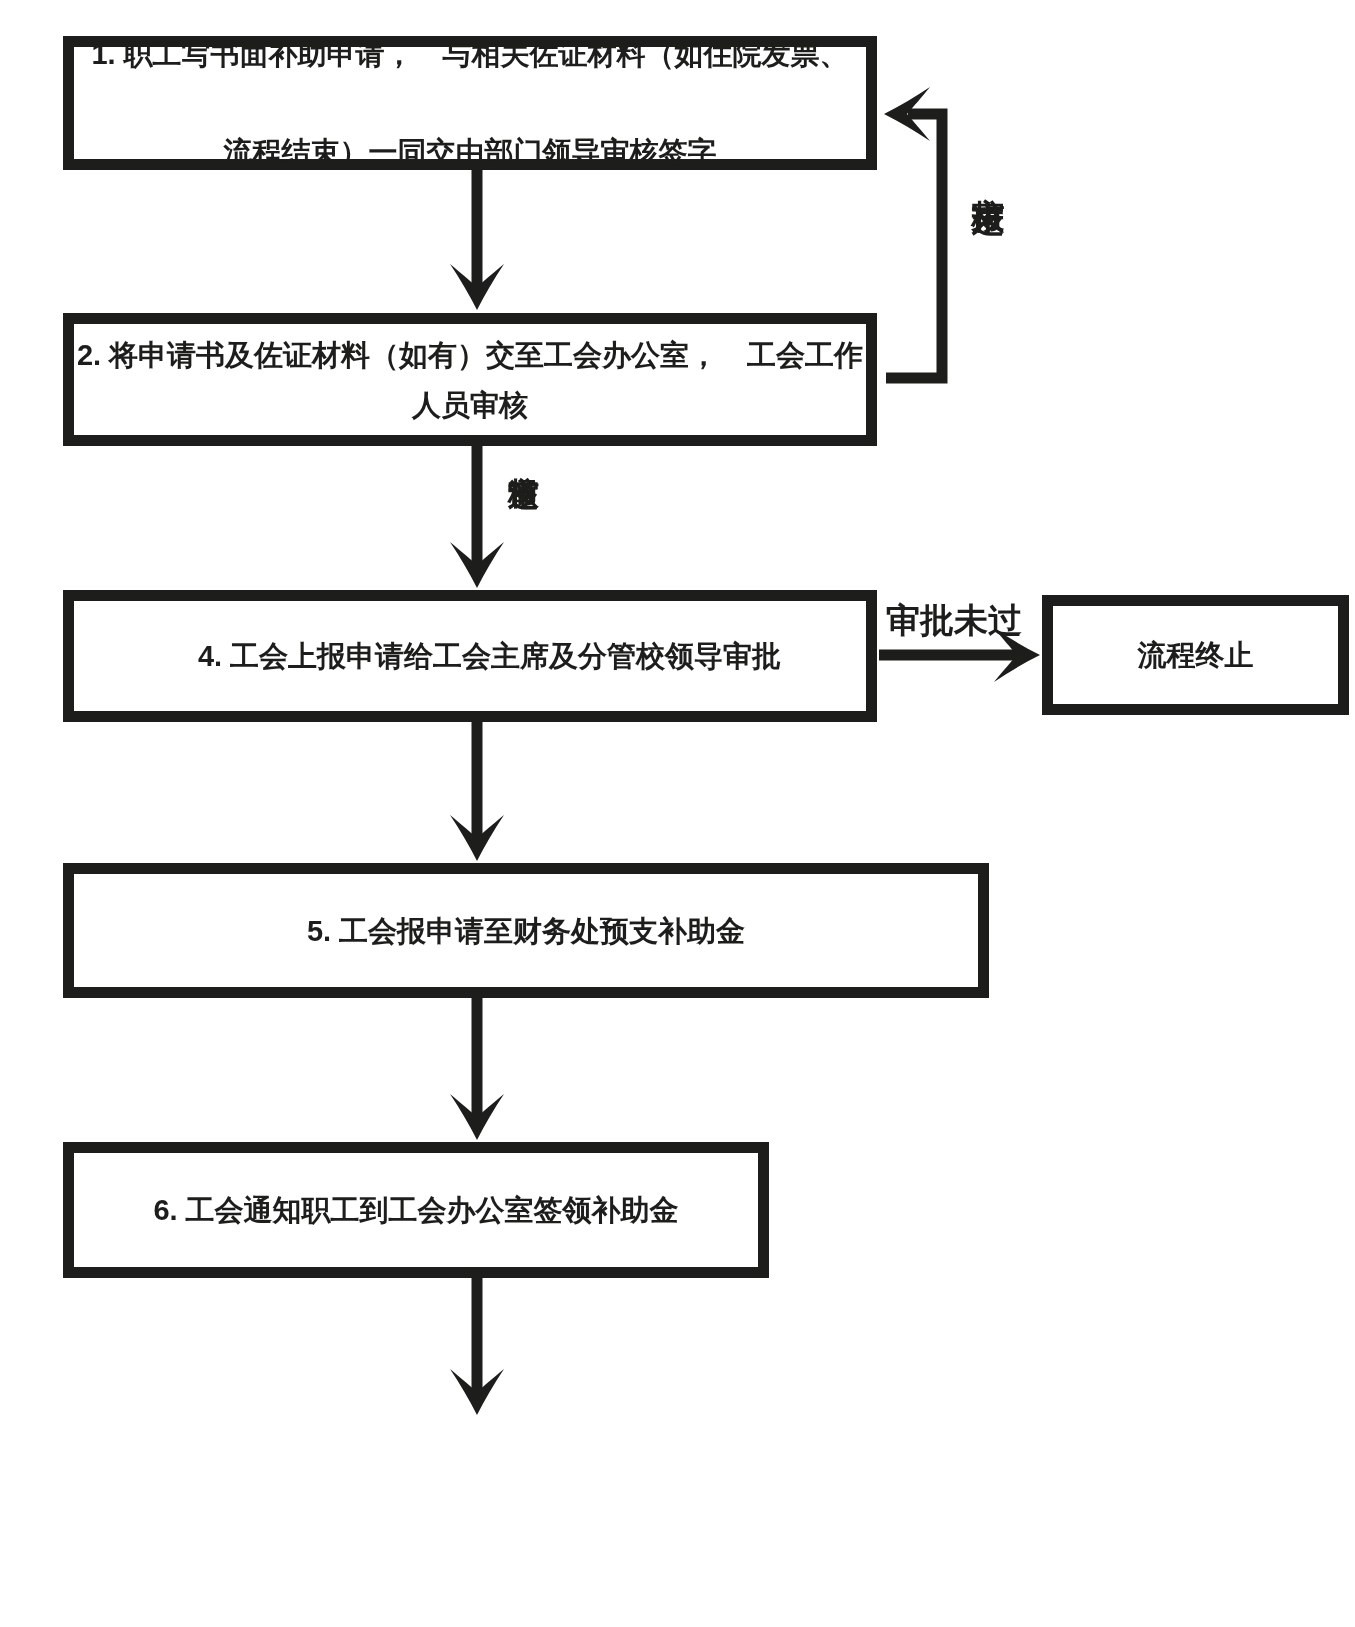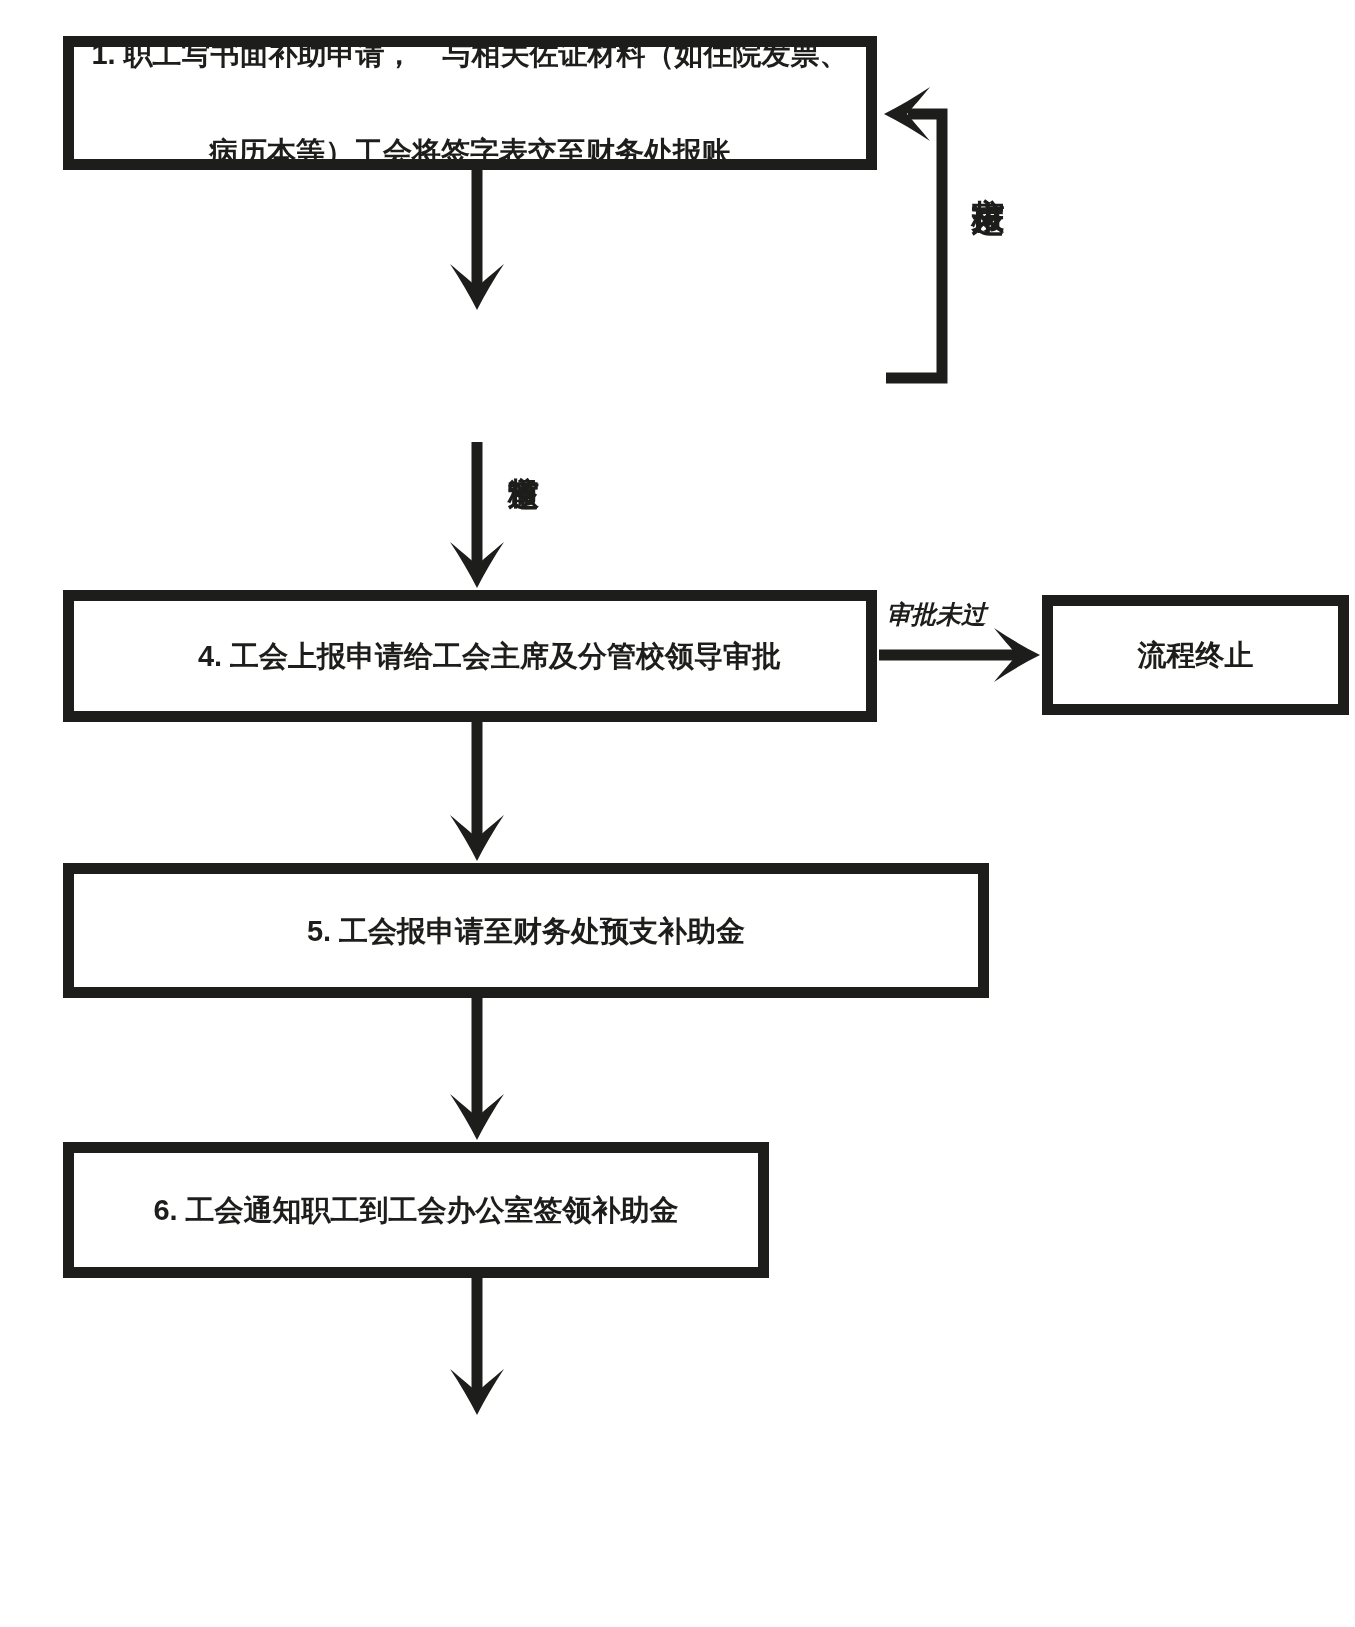--- a/index.html
+++ b/index.html
@@ -44,24 +44,23 @@
     position: absolute;
     writing-mode: vertical-rl;
     text-orientation: upright;
     font-size: 33px;
     font-weight: 700;
     letter-spacing: 2px;
     white-space: nowrap;
   }
   .hlabel {
     position: absolute;
-    font-size: 25px;
+    font-size: 34px;
     font-weight: 700;
     white-space: nowrap;
-    font-style: italic;
   }
   .stroke {
     stroke: #1d1d1b;
     stroke-width: 11;
     fill: none;
   }
   .ah {
     fill: #1d1d1b;
     stroke: none;
   }
@@ -108,23 +107,27 @@
     </g>
 
     <g>
       <line class="stroke" x1="879" y1="655" x2="1018" y2="655"></line>
       <use class="ah" href="#ah" transform="translate(1040,655) rotate(-90)"></use>
     </g>
   </svg>
 
   <div class="box" style="left:63px; top:36px; width:814px; height:134px;gap:48px;">
     <div class="line">1. 职工写书面补助申请，　与相关佐证材料（如住院发票、</div>
-    <div class="line">病历本等）工会将签字表交至财务处报账</div>
+    <div class="line">流程结束）一同交由部门领导审核签字</div>
   </div>
 
+  <div class="box" style="left:63px; top:313px; width:814px; height:133px;">
+    <div class="line">2. 将申请书及佐证材料（如有）交至工会办公室，　工会工作</div>
+    <div class="line">人员审核</div>
+  </div>
 
   <div class="box" style="left:63px; top:590px; width:814px; height:132px;padding-left:39px;">
     <div class="line">4. 工会上报申请给工会主席及分管校领导审批</div>
   </div>
 
   <div class="box" style="left:63px; top:863px; width:926px; height:135px;">
     <div class="line">5. 工会报申请至财务处预支补助金</div>
   </div>
 
   <div class="box" style="left:63px; top:1142px; width:706px; height:136px;">

